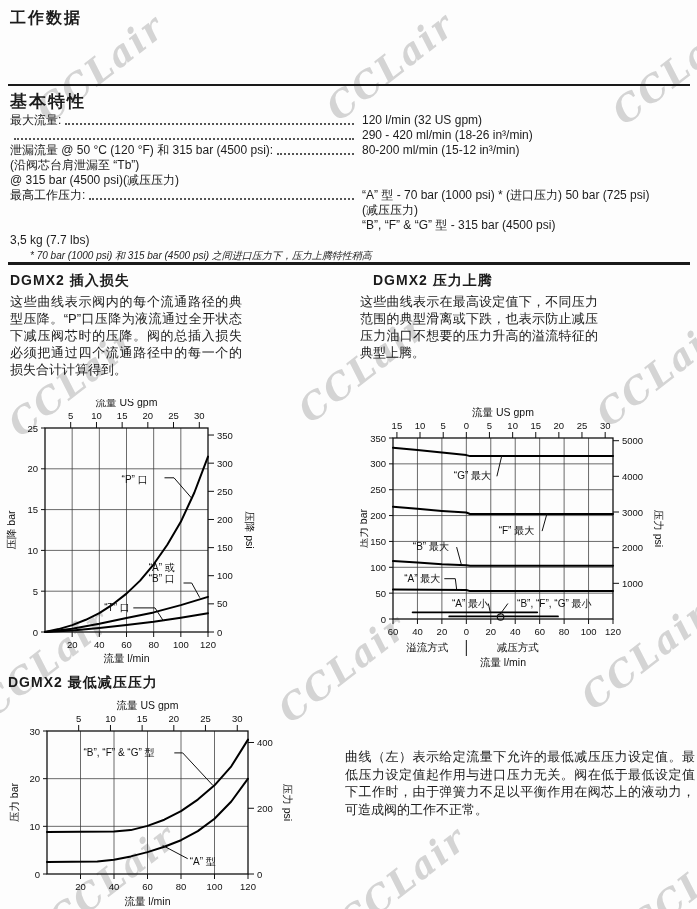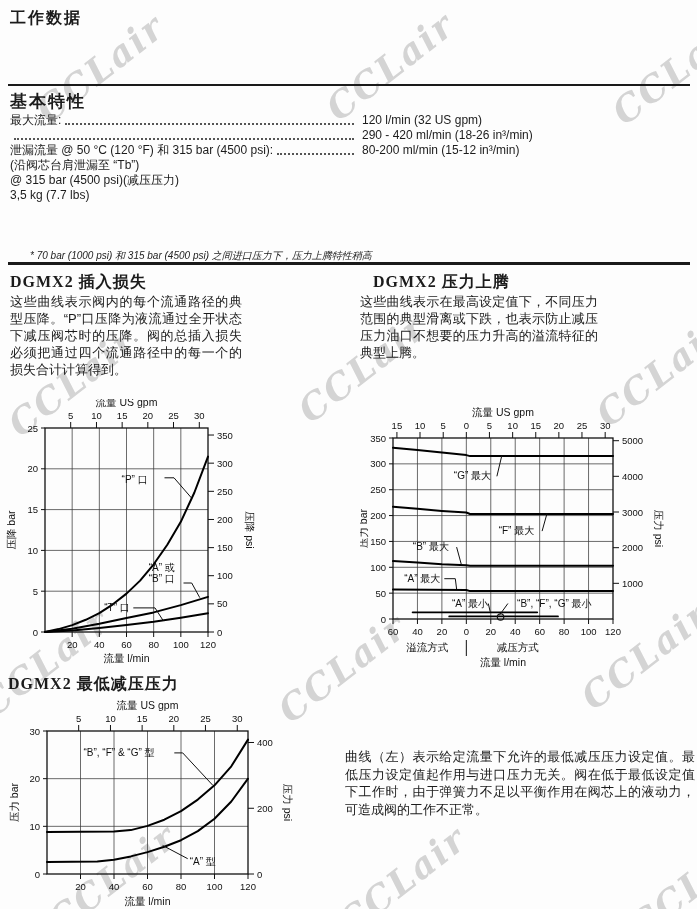--- a/index.html
+++ b/index.html
@@ -17,21 +17,21 @@
   .rule-mid{top:262px;height:3px;}
   .basic-h{position:absolute;left:10px;top:90px;font-size:17px;font-weight:bold;letter-spacing:2px;}
   .spec-list{position:absolute;left:10px;top:113px;width:680px;font-size:12px;line-height:15px;}
   .spec-row{display:flex;align-items:flex-start;}
   .spec-left{width:352px;display:flex;align-items:flex-start;}
   .spec-label{white-space:nowrap;}
   .spec-dots{flex:1;border-bottom:2px dotted #555;height:10px;margin:0 8px 0 4px;min-width:8px;}
   .spec-dots.nodots{border-bottom:none;}
   .spec-value{flex:1;}
   .footnote{position:absolute;left:10px;top:249px;font-size:10px;font-style:italic;color:#222;margin-left:20px;}
-  .sec-h{position:absolute;font-size:16px;font-weight:bold;letter-spacing:1px;font-family:Liberation Serif, serif;}
+  .sec-h{position:absolute;font-size:14px;font-weight:bold;letter-spacing:1px;}
   .sec-h-left{left:10px;top:272px;}
   .sec-h-right{left:373px;top:272px;}
   .sec-h-bottom{left:8px;top:674px;}
   .par{position:absolute;font-size:13px;line-height:17px;text-align:justify;}
   .par-left{left:10px;top:293px;width:232px;}
   .par-right{left:360px;top:293px;width:238px;}
   .par-bottom{left:345px;top:748px;width:350px;line-height:17.5px;}
   .chart{position:absolute;}
   .chart1{left:0px;top:399px;}
   .chart2{left:360px;top:399px;}
@@ -103,20 +103,31 @@
             <span class="spec-dots nodots"></span>
           </div>
           <div class="spec-value"></div>
         </div>
         <div class="spec-row">
           <div class="spec-left">
             <span class="spec-label">@ 315 bar (4500 psi)(减压压力)</span>
             <span class="spec-dots nodots"></span>
           </div>
           <div class="spec-value"></div>
+        </div>
+        <div class="spec-row">
+          <div class="spec-left">
+            <span class="spec-label">最高工作压力:</span>
+            <span class="spec-dots"></span>
+          </div>
+          <div class="spec-value">
+            <div>“A” 型 - 70 bar (1000 psi) * (进口压力) 50 bar (725 psi)</div>
+            <div>(减压压力)</div>
+            <div>“B”, “F” &amp; “G” 型 - 315 bar (4500 psi)</div>
+          </div>
         </div>
         <div class="spec-row">
           <div class="spec-value">
             <div>3,5 kg (7.7 lbs)</div>
           </div>
         </div>
       </div>
     <div class="footnote">* 70 bar (1000 psi) 和 315 bar (4500 psi) 之间进口压力下，压力上腾特性稍高</div>
     <div class="rule rule-mid"></div>
 

